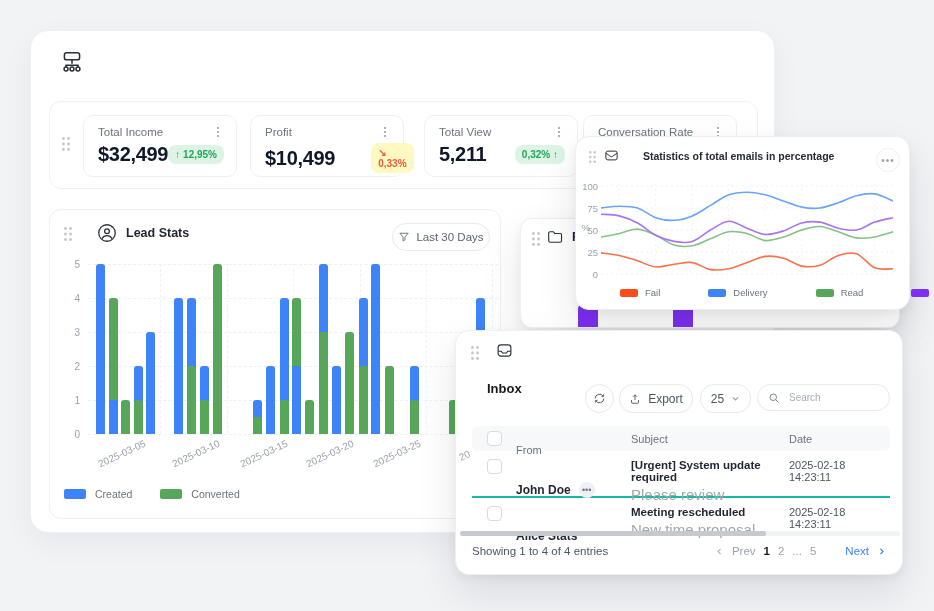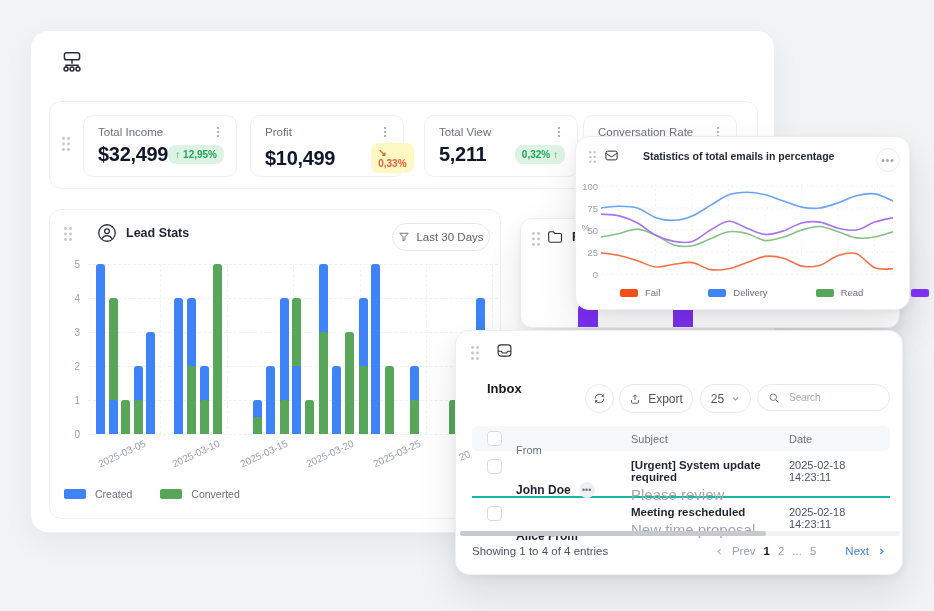--- a/index.html
+++ b/index.html
@@ -502,21 +502,21 @@
               <div class="subj">[Urgent] System update required</div>
               <div class="prev">Please review</div>
             </span>
             <span class="col-date datec">2025-02-18 14:23:11</span>
           </div>
           <div class="trow" style="height: 37px;">
             <span class="col-cb">
               <span class="cb"></span>
             </span>
             <span class="col-from">
-              <span class="from-name">Alice From</span>
+              <span class="from-name">Alice Stats</span>
             </span>
             <span class="col-subj">
               <div class="subj">Meeting rescheduled</div>
               <div class="prev">New time proposal</div>
             </span>
             <span class="col-date datec">2025-02-18 14:23:11</span>
           </div>
         </div>
     </div>
 

